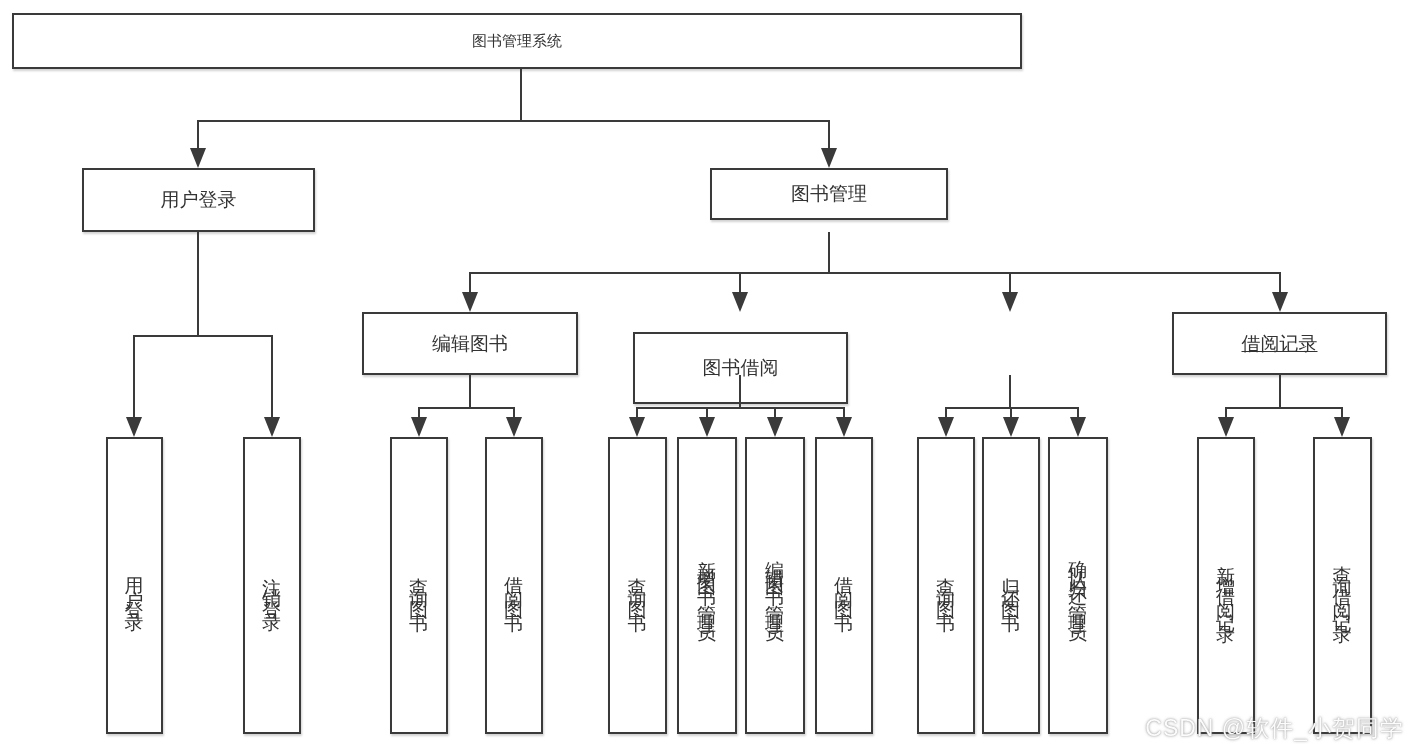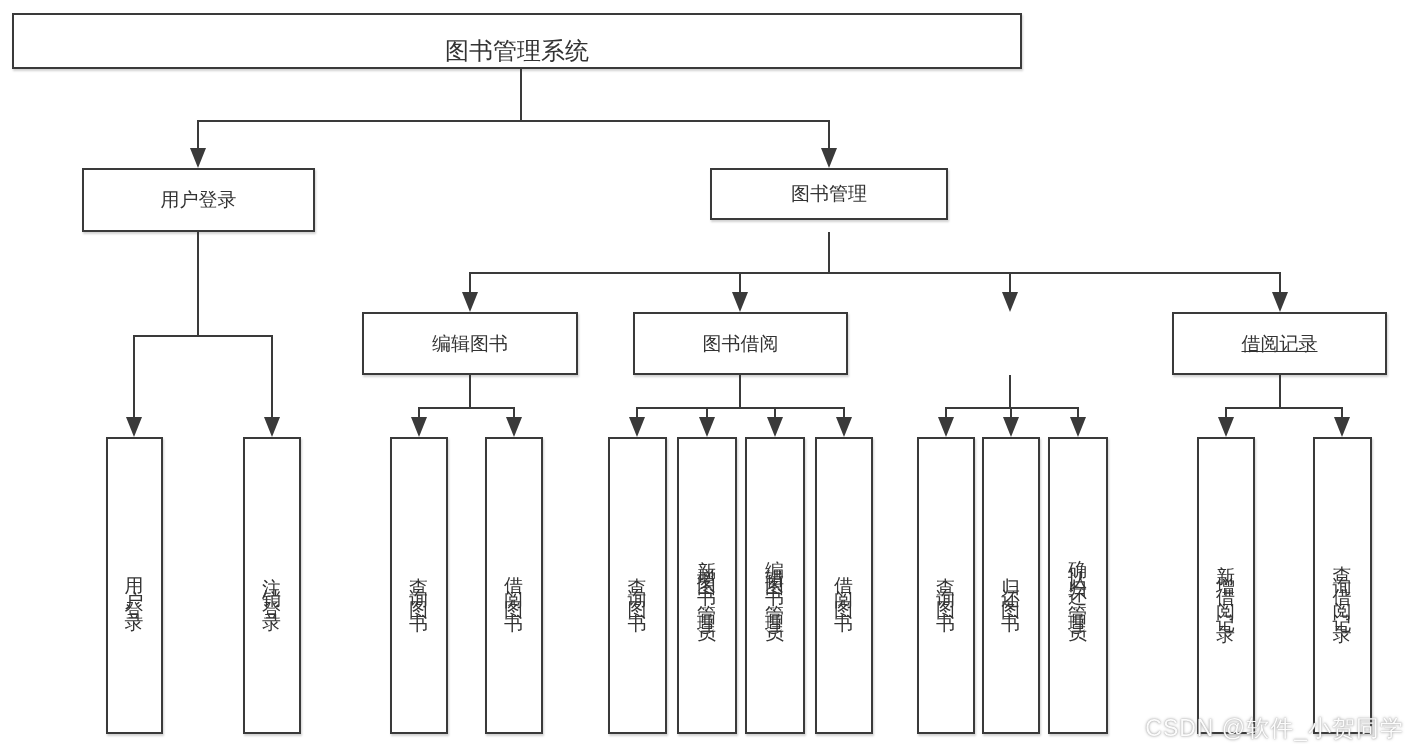--- a/index.html
+++ b/index.html
@@ -8,21 +8,21 @@
     font-family:"Liberation Sans","DejaVu Sans",sans-serif;
     overflow:hidden;
   }
   .box{
     position:absolute;box-sizing:border-box;
     border:2px solid #3a3a3a;background:#ffffff;
     display:flex;align-items:center;justify-content:center;
     color:#333333;font-size:19px;
     box-shadow:1px 2px 2px rgba(0,0,0,0.18);
   }
-  .box.root{font-size:24px;align-items:flex-end;}
+  .box.root{font-size:15px;}
   .leaf{
     position:absolute;box-sizing:border-box;
     border:2px solid #3a3a3a;background:#ffffff;
     display:flex;align-items:center;justify-content:center;
     color:#333333;font-size:19px;
     box-shadow:1px 2px 2px rgba(0,0,0,0.18);
   }
   .leaf span{
     writing-mode:vertical-rl;text-orientation:mixed;
     letter-spacing:12px;line-height:1;white-space:nowrap;
@@ -55,21 +55,21 @@
   <div class="box" style="left:82px;top:168px;width:233px;height:64px;">
     <span>用户登录</span>
   </div>
   <div class="box" style="left:710px;top:168px;width:238px;height:52px;">
     <span>图书管理</span>
   </div>
 
   <div class="box" style="left:362px;top:312px;width:216px;height:63px;">
     <span>编辑图书</span>
   </div>
-  <div class="box" style="left:633px;top:312px;width:215px;height:63px;">
+  <div class="box" style="left:633px;top:332px;width:215px;height:72px;">
     <span>图书借阅</span>
   </div>
   <div class="box" style="left:1172px;top:312px;width:215px;height:63px;text-decoration:underline;">
     <span>借阅记录</span>
   </div>
 
   <div class="leaf" style="left:106px;top:437px;width:57px;height:297px;">
     <span>用户登录</span>
   </div>
   <div class="leaf" style="left:243px;top:437px;width:58px;height:297px;">

